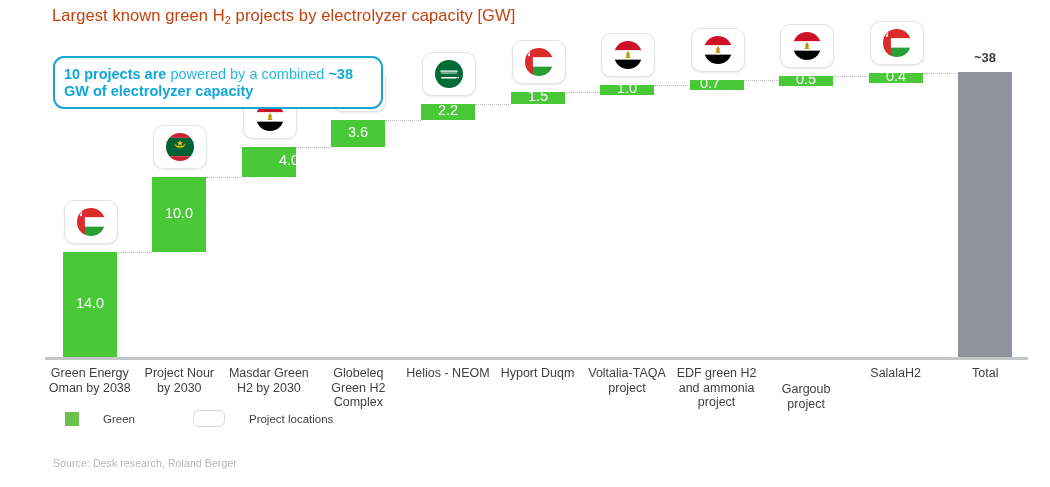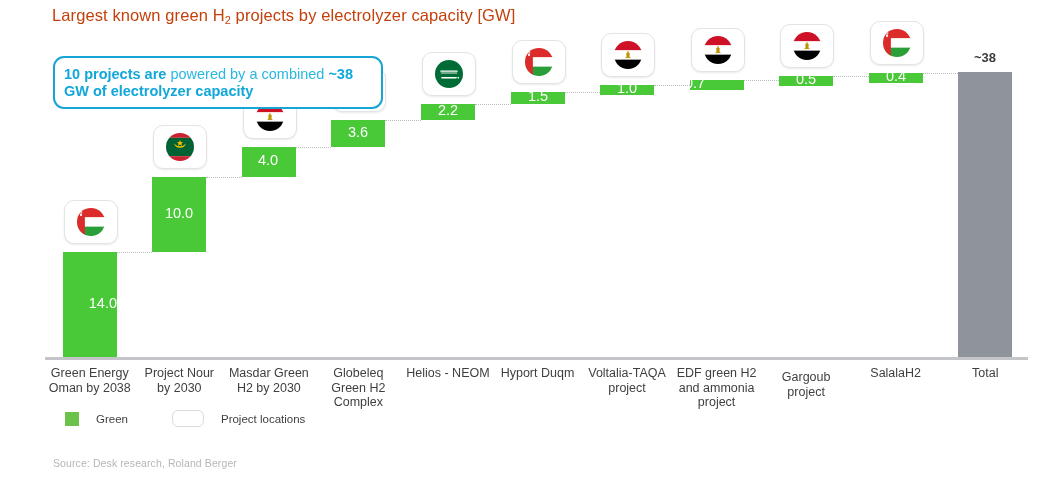--- a/index.html
+++ b/index.html
@@ -65,21 +65,21 @@
   .flag svg{display:block;width:28px;height:28px;}
 
   
   .xlabels{position:absolute;left:45px;top:362px;width:983px;height:60px;}
   .xlabel{
     position:absolute;text-align:center;font-size:12.5px;line-height:14.5px;
     color:#3f3f3f;
   }
 
   
-  .legend{position:absolute;left:53px;top:410px;display:flex;align-items:center;gap:17px;padding-left:12px;}
+  .legend{position:absolute;left:53px;top:410px;display:flex;align-items:center;gap:24px;padding-left:12px;}
   .legend-swatch{width:14px;height:14px;background:#6cc14b;display:inline-block;}
   .legend-box{
     width:30px;height:15px;background:#fff;border:1px solid #d9dadc;border-radius:6px;
     display:inline-block;
   }
   .legend-text{font-size:11.5px;color:#3f3f3f;}
   .legend-gap{width:10px;}
 
   
   .source{
@@ -97,21 +97,21 @@
   </div>
 
   <div class="callout">
     <div class="callout-text">
       <b>10 projects are</b><span> powered by a combined </span><b>~38 GW of electrolyzer capacity</b>
     </div>
   </div>
 
   <div class="plot" id="plot">
       <div class="bar" style="left: 18px; top: 206px; width: 54px; height: 105px;"></div>
-      <div class="bar-label" style="left: 18px; width: 54px; top: 248.5px; text-align: right;">14.0</div>
+      <div class="bar-label" style="left: 18px; width: 54px; top: 248.5px;">14.0</div>
       <div class="flag-badge" style="left: 19px; top: 154px;">
         <div class="flag">
           <svg viewBox="0 0 32 32">
             <rect x="0" y="0" width="32" height="10.7" fill="#db2b2b"></rect>
             <rect x="0" y="10.7" width="32" height="10.6" fill="#ffffff"></rect>
             <rect x="0" y="21.3" width="32" height="10.7" fill="#2a9e37"></rect>
             <rect x="0" y="0" width="9" height="32" fill="#db2b2b"></rect>
             <g fill="#ffffff" opacity="0.92">
               <rect x="3" y="4" width="3.2" height="1.1"></rect>
               <rect x="4.1" y="3" width="1.1" height="4.4"></rect>
@@ -127,21 +127,21 @@
           <svg viewBox="0 0 32 32">
             <rect x="0" y="0" width="32" height="5.5" fill="#cc2131"></rect>
             <rect x="0" y="5.5" width="32" height="21" fill="#006233"></rect>
             <rect x="0" y="26.5" width="32" height="5.5" fill="#cc2131"></rect>
             <path d="M9 12 a7.5 7.5 0 0 0 14 0 a9.5 9.5 0 0 1 -14 0 z" fill="#ffc400"></path>
             <polygon points="16,8 17,10.6 19.7,10.6 17.5,12.2 18.4,14.8 16,13.2 13.6,14.8 14.5,12.2 12.3,10.6 15,10.6" fill="#ffc400"></polygon>
           </svg>
         </div>
       </div>
       <div class="bar" style="left: 197px; top: 101px; width: 54px; height: 30px;"></div>
-      <div class="bar-label" style="left: 185px; width: 76px; top: 106px;">4.0</div>
+      <div class="bar-label" style="left: 197px; width: 76px; top: 106px; padding-left: 9px;">4.0</div>
       <div class="flag-badge" style="left: 198px; top: 49px;">
         <div class="flag">
           <svg viewBox="0 0 32 32">
             <rect x="0" y="0" width="32" height="10.7" fill="#ce1126"></rect>
             <rect x="0" y="10.7" width="32" height="10.6" fill="#ffffff"></rect>
             <rect x="0" y="21.3" width="32" height="10.7" fill="#000000"></rect>
             <g fill="#c09300">
               <rect x="14.2" y="13.4" width="3.6" height="5.4" rx="0.6"></rect>
               <rect x="13.2" y="18.4" width="5.6" height="1.1"></rect>
               <rect x="15.2" y="11.8" width="1.6" height="1.9"></rect>
@@ -207,21 +207,21 @@
             <rect x="0" y="21.3" width="32" height="10.7" fill="#000000"></rect>
             <g fill="#c09300">
               <rect x="14.2" y="13.4" width="3.6" height="5.4" rx="0.6"></rect>
               <rect x="13.2" y="18.4" width="5.6" height="1.1"></rect>
               <rect x="15.2" y="11.8" width="1.6" height="1.9"></rect>
             </g>
           </svg>
         </div>
       </div>
       <div class="bar" style="left: 645px; top: 33.5px; width: 54px; height: 10px;"></div>
-      <div class="bar-label" style="left: 623px; width: 54px; top: 28.5px;">0.7</div>
+      <div class="bar-label" style="left: 638px; width: 54px; top: 28.5px;">0.7</div>
       <div class="flag-badge" style="left: 646px; top: -18.5px;">
         <div class="flag">
           <svg viewBox="0 0 32 32">
             <rect x="0" y="0" width="32" height="10.7" fill="#ce1126"></rect>
             <rect x="0" y="10.7" width="32" height="10.6" fill="#ffffff"></rect>
             <rect x="0" y="21.3" width="32" height="10.7" fill="#000000"></rect>
             <g fill="#c09300">
               <rect x="14.2" y="13.4" width="3.6" height="5.4" rx="0.6"></rect>
               <rect x="13.2" y="18.4" width="5.6" height="1.1"></rect>
               <rect x="15.2" y="11.8" width="1.6" height="1.9"></rect>
@@ -280,21 +280,21 @@
 
   <div class="xlabels" id="xlabels">
       <div class="xlabel" style="left: 3px; top: 4px; width: 83.5455px;">Green Energy Oman by 2038</div>
       <div class="xlabel" style="left: 92.5455px; top: 4px; width: 83.5455px;">Project Nour by 2030</div>
       <div class="xlabel" style="left: 182.091px; top: 4px; width: 83.5455px;">Masdar Green H2 by 2030</div>
       <div class="xlabel" style="left: 271.636px; top: 4px; width: 83.5455px;">Globeleq Green H2 Complex</div>
       <div class="xlabel" style="left: 361.182px; top: 4px; width: 83.5455px;">Helios - NEOM</div>
       <div class="xlabel" style="left: 450.727px; top: 4px; width: 83.5455px;">Hyport Duqm</div>
       <div class="xlabel" style="left: 540.273px; top: 4px; width: 83.5455px;">Voltalia-TAQA project</div>
       <div class="xlabel" style="left: 629.818px; top: 4px; width: 83.5455px;">EDF green H2 and ammonia project</div>
-      <div class="xlabel" style="left: 719.364px; top: 8px; width: 83.5455px;">Gargoub project</div>
+      <div class="xlabel" style="left: 719.364px; top: 20px; width: 83.5455px;">Gargoub project</div>
       <div class="xlabel" style="left: 808.909px; top: 4px; width: 83.5455px;">SalalaH2</div>
       <div class="xlabel" style="left: 898.455px; top: 4px; width: 83.5455px;">Total</div>
     </div>
 
   <div class="legend">
     <span class="legend-swatch"></span>
     <span class="legend-text">Green</span>
     <span class="legend-gap"></span>
     <span class="legend-box"></span>
     <span class="legend-text">Project locations</span>

